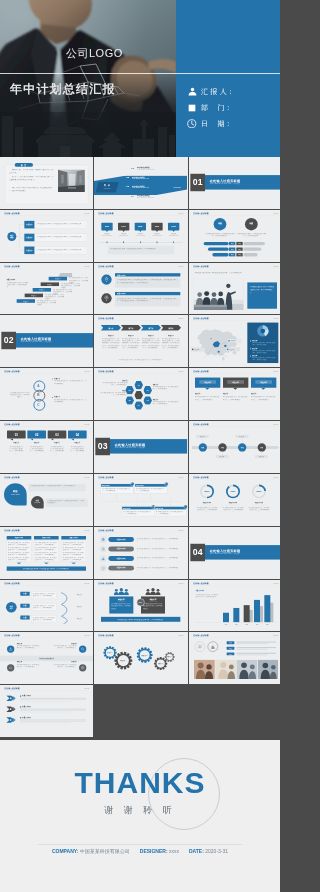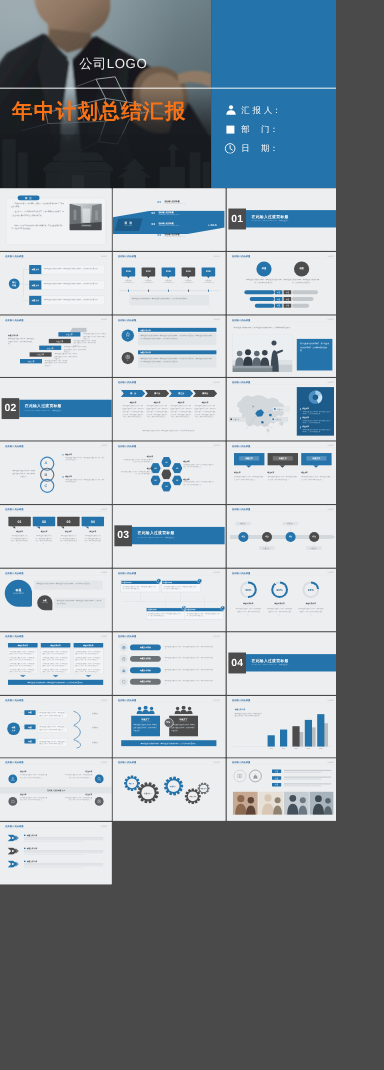--- a/index.html
+++ b/index.html
@@ -10,21 +10,21 @@
   
   .cover{position:absolute;left:0;top:0;width:280px;height:157px;overflow:hidden;background:#3a4146;}
   .cover-photo{position:absolute;left:0;top:0;width:176px;height:157px;overflow:hidden;}
   .cover-photo svg{display:block;}
   .cover-blue{position:absolute;left:176px;top:0;width:104px;height:157px;background:#2573ab;}
   .cover-year{position:absolute;right:8px;top:6px;color:#fff;font-weight:bold;line-height:1;}
   .yr-top{font-size:27px;letter-spacing:-0.5px;text-align:left;padding-left:4px;}
   .yr-bot{font-size:27px;letter-spacing:-0.5px;text-align:right;margin-top:1px;}
   .cover-rule{position:absolute;left:0;top:73px;width:280px;height:1px;background:rgba(255,255,255,.8);}
   .cover-logo{position:absolute;left:66px;top:46px;color:rgba(255,255,255,.93);font-size:11px;letter-spacing:.5px;}
-  .cover-title{position:absolute;left:10px;top:81px;color:#f97316;font-size:17px;font-weight:bold;letter-spacing:1.2px;}
+  .cover-title{position:absolute;left:10px;top:81px;color:#e5e5e5;font-size:12px;font-weight:bold;letter-spacing:1.2px;}
   .cover-fields{position:absolute;left:187px;top:85px;}
   .cf{display:flex;align-items:center;height:13px;margin-bottom:3px;color:#fff;font-size:7px;letter-spacing:.2px;}
   .cf .ic{width:10px;height:10px;margin-right:4px;display:flex;align-items:center;justify-content:center;flex:0 0 10px;}
 
   
   .grid{position:absolute;left:0;top:157px;width:280px;height:581px;background:#4a4a4a;}
   .cell{position:absolute;overflow:hidden;background:#ededee;}
   .sc{position:absolute;left:0;top:0;width:560px;height:315px;transform-origin:0 0;}
 
   
@@ -1171,14 +1171,21 @@
             <div class="e" style="left:120px;top:210px;width:396px;height:4.5px;background:#d2d7db;"></div>
             <div class="e" style="left:120px;top:219px;width:396px;height:4.5px;background:#dde1e5;"></div>
             <div class="e" style="left:120px;top:228px;width:300px;height:4.5px;background:#e3e7ea;"></div>
           </div>
         </div>
       </div>
       <div class="cell" style="left: 94.33px; top: 528.2px; width: 93.33px; height: 51.82px; background: rgb(74, 74, 74);"></div>
       <div class="cell" style="left: 188.66px; top: 528.2px; width: 93.33px; height: 51.82px; background: rgb(74, 74, 74);"></div>
     </div>
 
+  <div class="thanks">
+    <div class="th-circle"></div>
+    <div class="th-title">THANKS</div>
+    <div class="th-sub">谢 谢 聆 听</div>
+    <div class="th-rule"></div>
+    <div class="th-foot"><span><b>COMPANY:</b> 中国某某科技有限公司</span><span><b>DESIGNER:</b> xxxx</span><span><b>DATE:</b> 2020-3-31</span></div>
+  </div>
 
 </div>
 
 </body></html>

